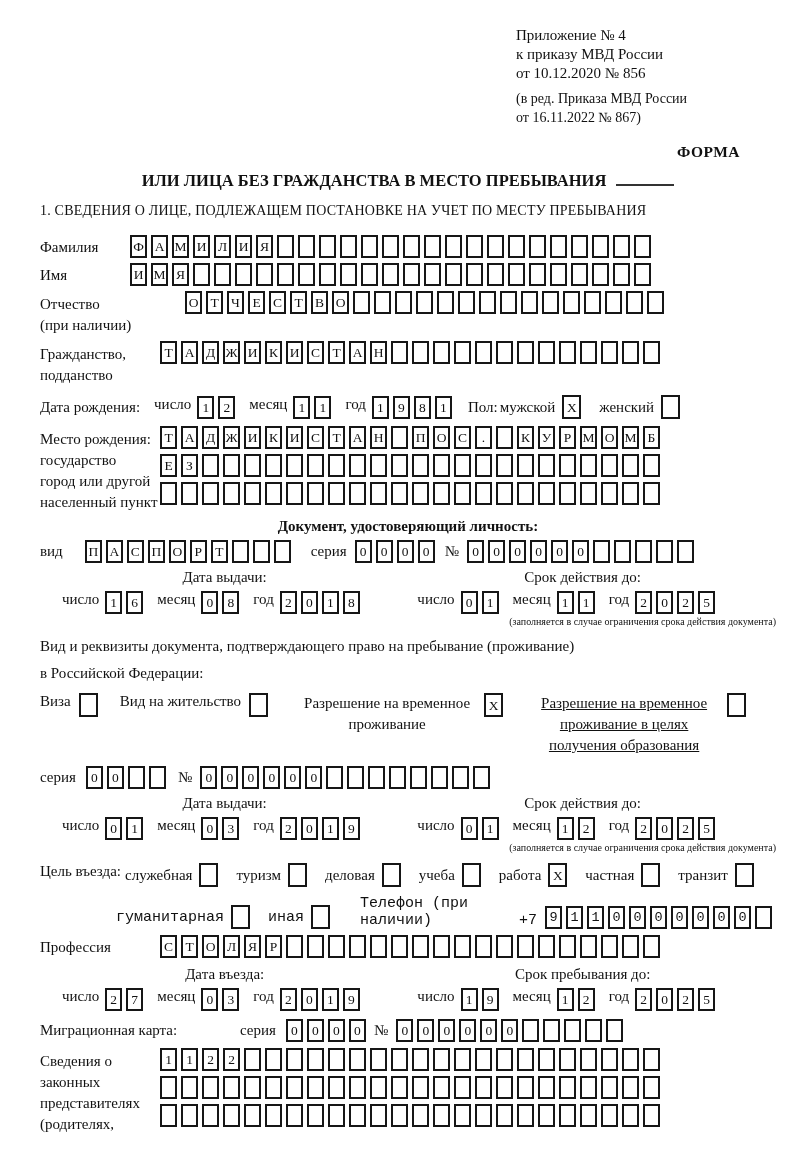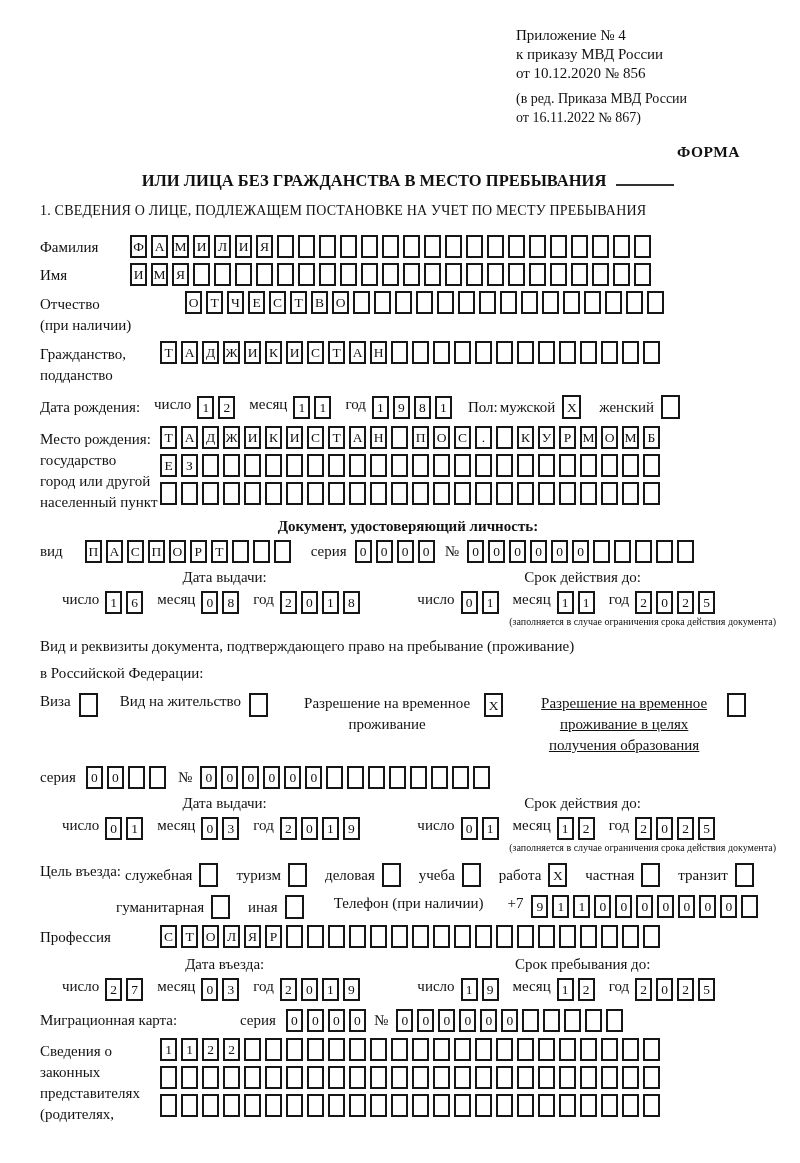--- a/index.html
+++ b/index.html
@@ -45,21 +45,21 @@
 
   .permit{display:flex;align-items:flex-start;margin:6px 0 10px 0;}
   .permit .cg-label{margin:2px 8px 0 0;text-align:right;}
   .permit .cg-label:nth-child(3){margin-left:18px;}
   .permit .cg-label:nth-child(5){margin-left:26px;width:178px;text-align:center;white-space:normal;line-height:21px;}
   .permit .cg-label:nth-child(7){margin-left:22px;width:190px;text-align:center;white-space:normal;line-height:21px;text-decoration:underline;}
   .permit .checkbox{margin-top:2px;}
 
   .doc-heading{font-weight:bold;text-align:center;margin:4px 0 5px 0;}
   .plain{margin:4px 0;line-height:23px;}
-  .phone-line{display:flex;align-items:flex-start;margin:8px 0 6px 0;padding-left:76px;}
+  .phone-line{display:flex;align-items:flex-end;margin:8px 0 6px 0;padding-left:76px;font-family:Liberation Mono, monospace;}
   .phone-prefix{margin:0 8px 0 24px;}
   .purpose{margin-top:10px;}
 </style>
 </head>
 <body>
 
 <div class="page">
 
   <div class="annex">
     <div>Приложение № 4</div>

